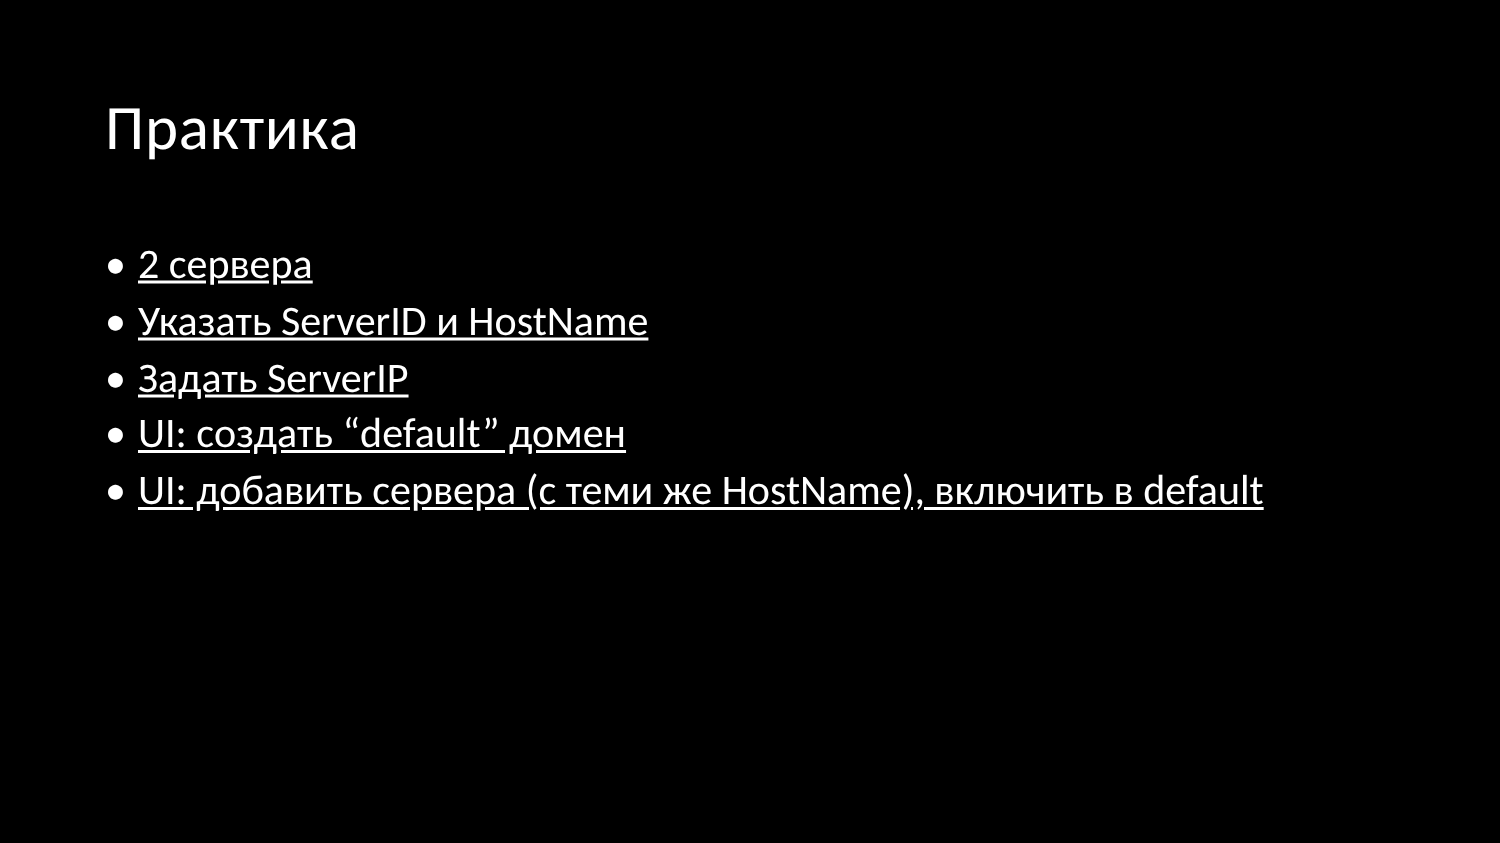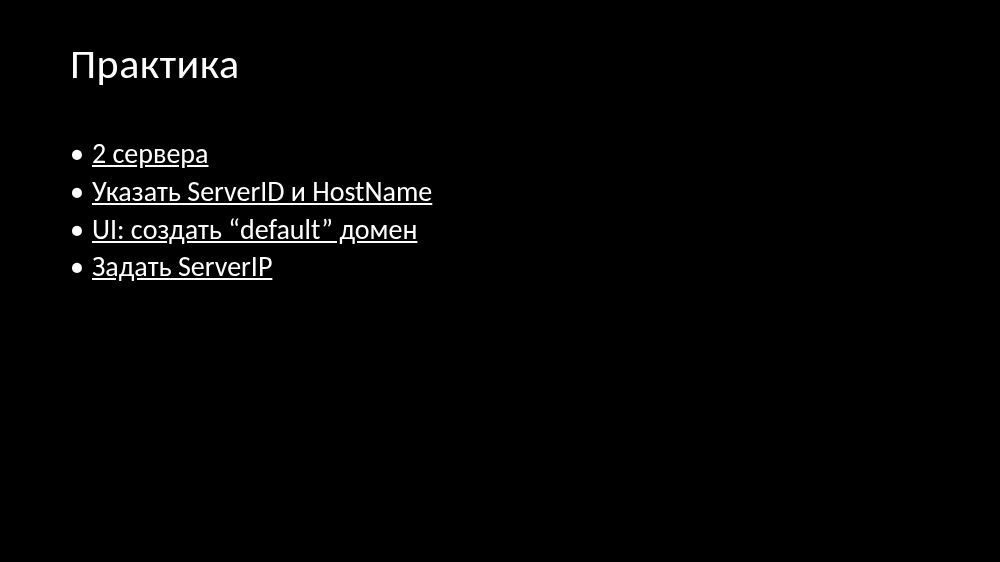--- a/index.html
+++ b/index.html
@@ -11,21 +11,21 @@
       width: 1000px;
       height: 562px;
       background: #000000;
       color: #ffffff;
       font-family: 'Segoe UI Light', 'Segoe UI', Calibri, Arial, sans-serif;
       font-weight: 300;
       overflow: hidden;
       position: relative;
     }
     .slide {
-      padding: 38px 70px 42px 70px;
+      padding: 60px 70px 42px 70px;
     }
     .title {
       font-size: 42px;
       font-weight: 300;
       margin-bottom: 46px;
       letter-spacing: 0.5px;
     }
     .bullets {
       list-style: none;
     }
@@ -48,17 +48,18 @@
     }
   </style>
 </head>
 <body>
 
 <div class="slide">
   <h1 class="title">Практика</h1>
   <ul class="bullets">
     <li>2 сервера</li>
     <li>Указать ServerID и HostName</li>
+    <li>Задать ServerIP</li>
     <li>UI: создать “default” домен</li>
-    <li>Задать ServerIP</li>
+    <li>UI: добавить сервера (с теми же HostName), включить в default</li>
   </ul>
   <div class="spacer"></div>
 </div>
 
 </body></html>

